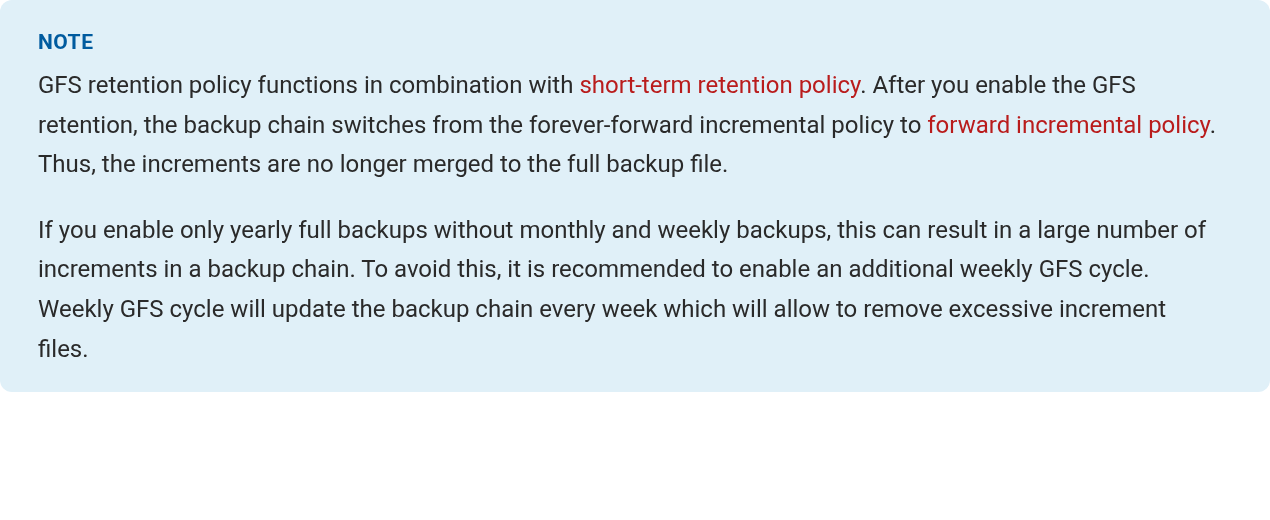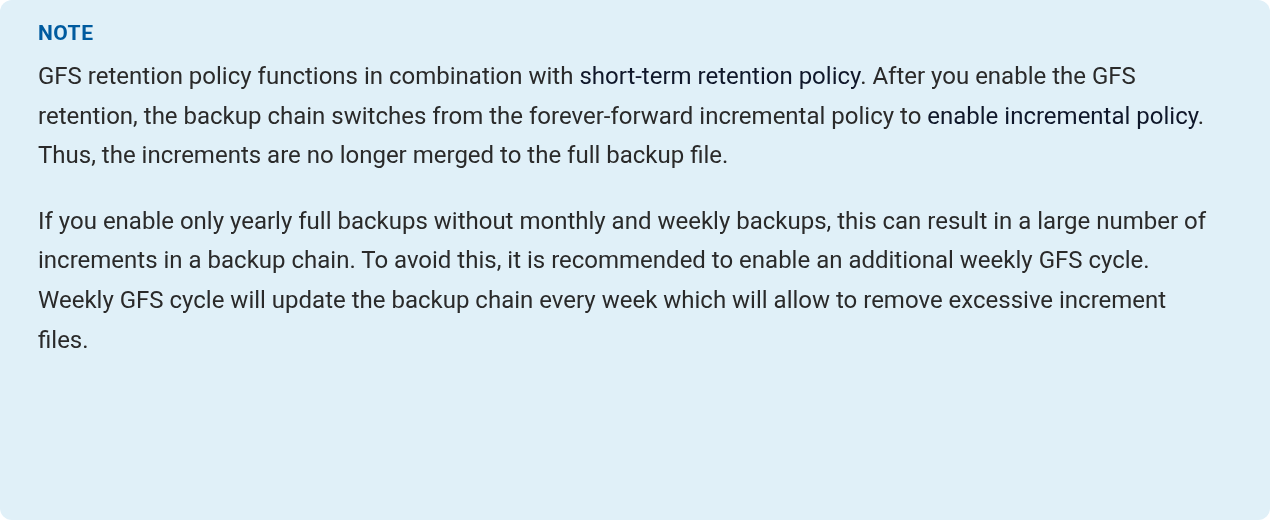--- a/index.html
+++ b/index.html
@@ -10,48 +10,48 @@
     body {
       font-family: -apple-system, BlinkMacSystemFont, "Segoe UI", Roboto, "Helvetica Neue", Arial, sans-serif;
       background: #ffffff;
       width: 1270px;
       height: 520px;
       padding: 0;
     }
     .note-box {
       background-color: #e0f0f8;
       border-radius: 12px;
-      padding: 21px 38px 36px 38px;
+      padding: 30px 38px 36px 38px;
       width: 1270px;
-      height: 520px;
+      height: 392px;
     }
     .note-heading {
       color: #005b9f;
       font-weight: 700;
       font-size: 21px;
       letter-spacing: 0.5px;
       margin-bottom: 12px;
     }
     .note-paragraph {
       color: #2a2a2a;
       font-size: 24px;
       line-height: 1.65;
       margin-bottom: 26px;
       max-width: 1180px;
     }
     .note-paragraph:last-child {
       margin-bottom: 12px;
     }
     .link {
-      color: #0f172a;
+      color: #b91c1c;
       text-decoration: none;
     }
   </style>
 </head>
 <body>
 
 <div class="note-box">
   <div class="note-heading">NOTE</div>
   <p class="note-paragraph">
-    <span>GFS retention policy functions in combination with </span><a href="#" class="link">short-term retention policy</a><span>. After you enable the GFS retention, the backup chain switches from the forever-forward incremental policy to </span><a href="#" class="link">enable incremental policy</a><span>. Thus, the increments are no longer merged to the full backup file.</span>
+    <span>GFS retention policy functions in combination with </span><a href="#" class="link">short-term retention policy</a><span>. After you enable the GFS retention, the backup chain switches from the forever-forward incremental policy to </span><a href="#" class="link">forward incremental policy</a><span>. Thus, the increments are no longer merged to the full backup file.</span>
   </p>
   <p class="note-paragraph">If you enable only yearly full backups without monthly and weekly backups, this can result in a large number of increments in a backup chain. To avoid this, it is recommended to enable an additional weekly GFS cycle. Weekly GFS cycle will update the backup chain every week which will allow to remove excessive increment files.</p>
 </div>
 
 </body></html>

